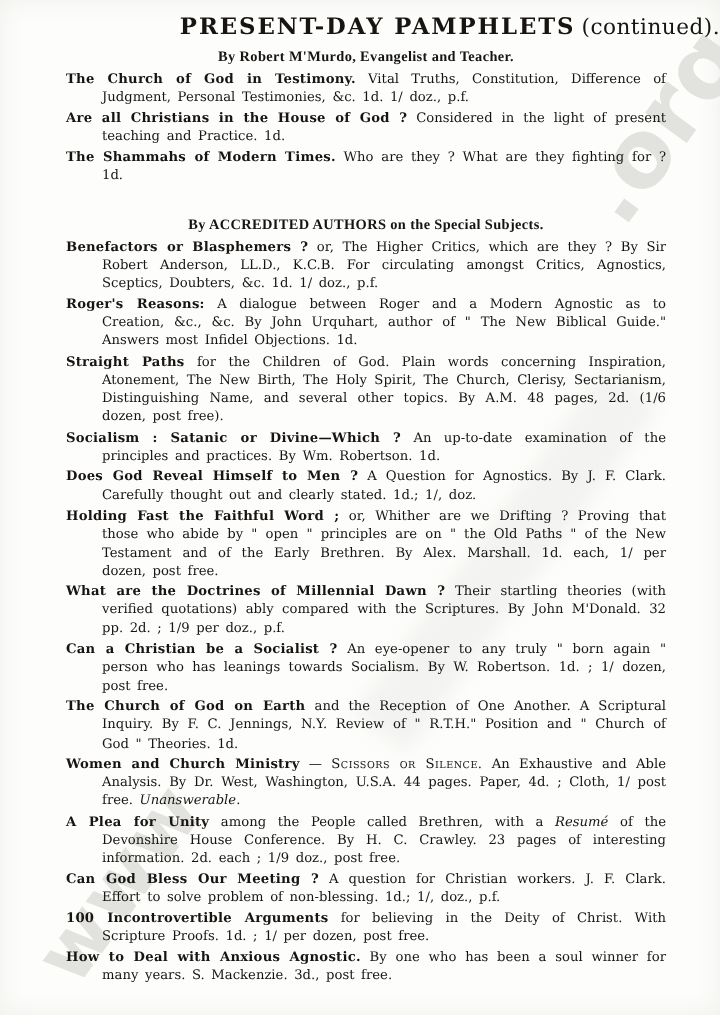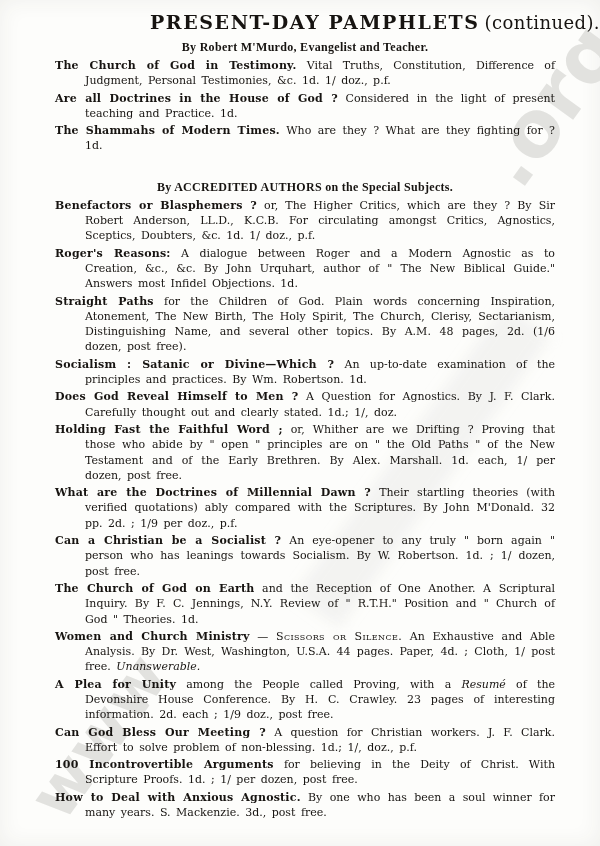--- a/index.html
+++ b/index.html
@@ -78,36 +78,36 @@
 
   <div class="content">
     <header>
       <h1 class="title"><span class="title-main">PRESENT-DAY PAMPHLETS</span><span class="title-note">(continued).</span></h1>
     </header>
 
     <main class="sections">
         <section class="section">
           <h2 class="section-heading">By Robert M'Murdo, Evangelist and Teacher.</h2>
           <p class="entry"><span class="seg-b">The Church of God in Testimony.</span><span class="seg-n">  Vital Truths, Constitution, Difference of Judgment, Personal Testimonies, &amp;c.  1d.  1/ doz., p.f.</span></p>
-          <p class="entry"><span class="seg-b">Are all Doctrines in the House of God ?</span><span class="seg-n">  Considered in the light of present teaching and Practice.  1d.</span></p>
+          <p class="entry"><span class="seg-b">Are all Christians in the House of God ?</span><span class="seg-n">  Considered in the light of present teaching and Practice.  1d.</span></p>
           <p class="entry"><span class="seg-b">The Shammahs of Modern Times.</span><span class="seg-n">  Who are they ?  What are they fighting for ?  1d.</span></p>
         </section>
         <section class="section">
           <h2 class="section-heading">By ACCREDITED AUTHORS on the Special Subjects.</h2>
           <p class="entry"><span class="seg-b">Benefactors or Blasphemers ?</span><span class="seg-n"> or, The Higher Critics, which are they ?  By Sir Robert Anderson, LL.D., K.C.B.  For circulating amongst Critics, Agnostics, Sceptics, Doubters, &amp;c.  1d.  1/ doz., p.f.</span></p>
           <p class="entry"><span class="seg-b">Roger's Reasons:</span><span class="seg-n">  A dialogue between Roger and a Modern Agnostic as to Creation, &amp;c., &amp;c.  By John Urquhart, author of " The New Biblical Guide."  Answers most Infidel Objections.  1d.</span></p>
           <p class="entry"><span class="seg-b">Straight Paths</span><span class="seg-n"> for the Children of God.  Plain words concerning Inspiration, Atonement, The New Birth, The Holy Spirit, The Church, Clerisy, Sectarianism, Distinguishing Name, and several other topics.  By A.M.  48 pages, 2d.  (1/6 dozen, post free).</span></p>
           <p class="entry"><span class="seg-b">Socialism : Satanic or Divine—Which ?</span><span class="seg-n">  An up-to-date examination of the principles and practices.  By Wm. Robertson.  1d.</span></p>
           <p class="entry"><span class="seg-b">Does God Reveal Himself to Men ?</span><span class="seg-n">  A Question for Agnostics.  By J. F. Clark.  Carefully thought out and clearly stated. 1d.; 1/, doz.</span></p>
           <p class="entry"><span class="seg-b">Holding Fast the Faithful Word ;</span><span class="seg-n"> or, Whither are we Drifting ? Proving that those who abide by " open " principles are on " the Old Paths " of the New Testament and of the Early Brethren. By Alex. Marshall.  1d. each, 1/ per dozen, post free.</span></p>
           <p class="entry"><span class="seg-b">What are the Doctrines of Millennial Dawn ?</span><span class="seg-n">  Their startling theories (with verified quotations) ably compared with the Scriptures.  By John M'Donald.  32 pp.  2d. ; 1/9 per doz., p.f.</span></p>
           <p class="entry"><span class="seg-b">Can a Christian be a Socialist ?</span><span class="seg-n">  An eye-opener to any truly " born again " person who has leanings towards Socialism.  By W. Robertson.  1d. ; 1/ dozen, post free.</span></p>
           <p class="entry"><span class="seg-b">The Church of God on Earth</span><span class="seg-n"> and the Reception of One Another. A Scriptural Inquiry.  By F. C. Jennings, N.Y.  Review of " R.T.H." Position and " Church of God " Theories.  1d.</span></p>
           <p class="entry"><span class="seg-b">Women and Church Ministry</span><span class="seg-n"> — </span><span class="seg-sc">Scissors or Silence.</span><span class="seg-n">  An Exhaustive and Able Analysis.  By Dr. West, Washington, U.S.A. 44 pages.  Paper, 4d. ; Cloth, 1/ post free.  </span><span class="seg-i">Unanswerable.</span></p>
-          <p class="entry"><span class="seg-b">A Plea for Unity</span><span class="seg-n"> among the People called Proving, with a </span><span class="seg-i">Resumé</span><span class="seg-n"> of the Devonshire House Conference.  By H. C. Crawley. 23 pages of interesting information.  2d. each ; 1/9 doz., post free.</span></p>
+          <p class="entry"><span class="seg-b">A Plea for Unity</span><span class="seg-n"> among the People called Brethren, with a </span><span class="seg-i">Resumé</span><span class="seg-n"> of the Devonshire House Conference.  By H. C. Crawley. 23 pages of interesting information.  2d. each ; 1/9 doz., post free.</span></p>
           <p class="entry"><span class="seg-b">Can God Bless Our Meeting ?</span><span class="seg-n">  A question for Christian workers. J. F. Clark.  Effort to solve problem of non-blessing.  1d.; 1/, doz., p.f.</span></p>
           <p class="entry"><span class="seg-b">100 Incontrovertible Arguments</span><span class="seg-n"> for believing in the Deity of Christ.  With Scripture Proofs.  1d. ; 1/ per dozen, post free.</span></p>
           <p class="entry"><span class="seg-b">How to Deal with Anxious Agnostic.</span><span class="seg-n">  By one who has been a soul winner for many years.  S. Mackenzie.  3d., post free.</span></p>
         </section>
       </main>
 
   </div>
 </div>
 
 </body></html>

